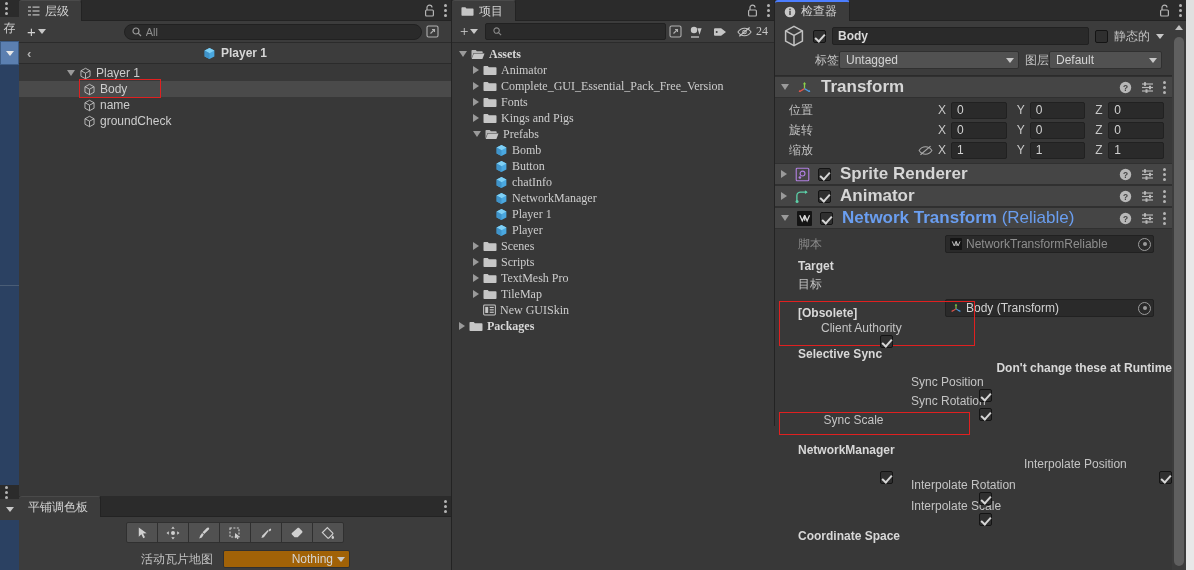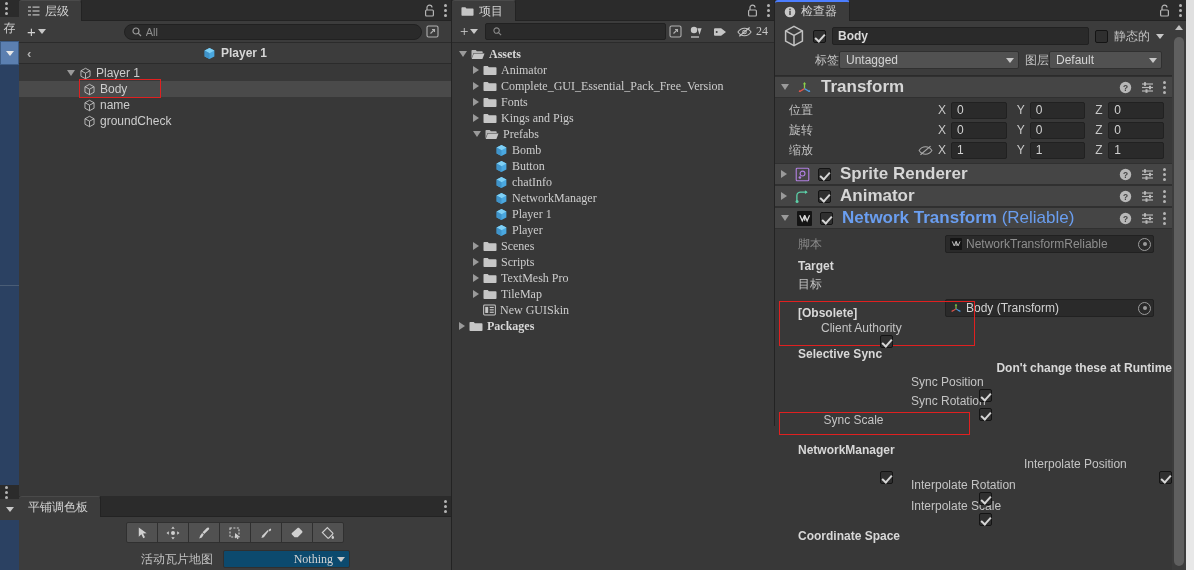--- a/index.html
+++ b/index.html
@@ -372,21 +372,21 @@
         </div>
         <div class="toolbtn">
           <svg width="14" height="14" viewBox="0 0 14 14">
             <path d="M6.4 1.6L11.6 6.8c.4.4.4 1 0 1.4L8 11.8c-.4.4-1 .4-1.4 0L1.4 6.6z" fill="none" stroke="#d0d0d0" stroke-width="1.2"></path>
             <path d="M11.8 9.2c.9 1.2 1.3 1.9 1.3 2.4a1.3 1.3 0 0 1-2.6 0c0-.5.4-1.2 1.3-2.4z" fill="#d0d0d0"></path>
           </svg>
         </div>
       </div>
       <div style="display:flex; align-items:center; gap:10px; padding-left:122px; margin-top:7px;text-align:right;">
         <span class="lbl-cn">活动瓦片地图</span>
-        <div class="ddown" style="width:127px; background:#0c4a6e;font-family:Liberation Serif, serif;">
+        <div class="ddown" style="width:127px; background:#a16207;">
           <span class="lbl">Nothing</span>
           <span class="caret-dn"></span>
         </div>
       </div>
     </div>
   </div>
 
   <div class="panel" style="left:452px; top:0; width:323px; height:426px; border-right:1px solid #232323;font-family:Liberation Serif, serif;">
     <div class="tabbar">
       <div class="tab active">

